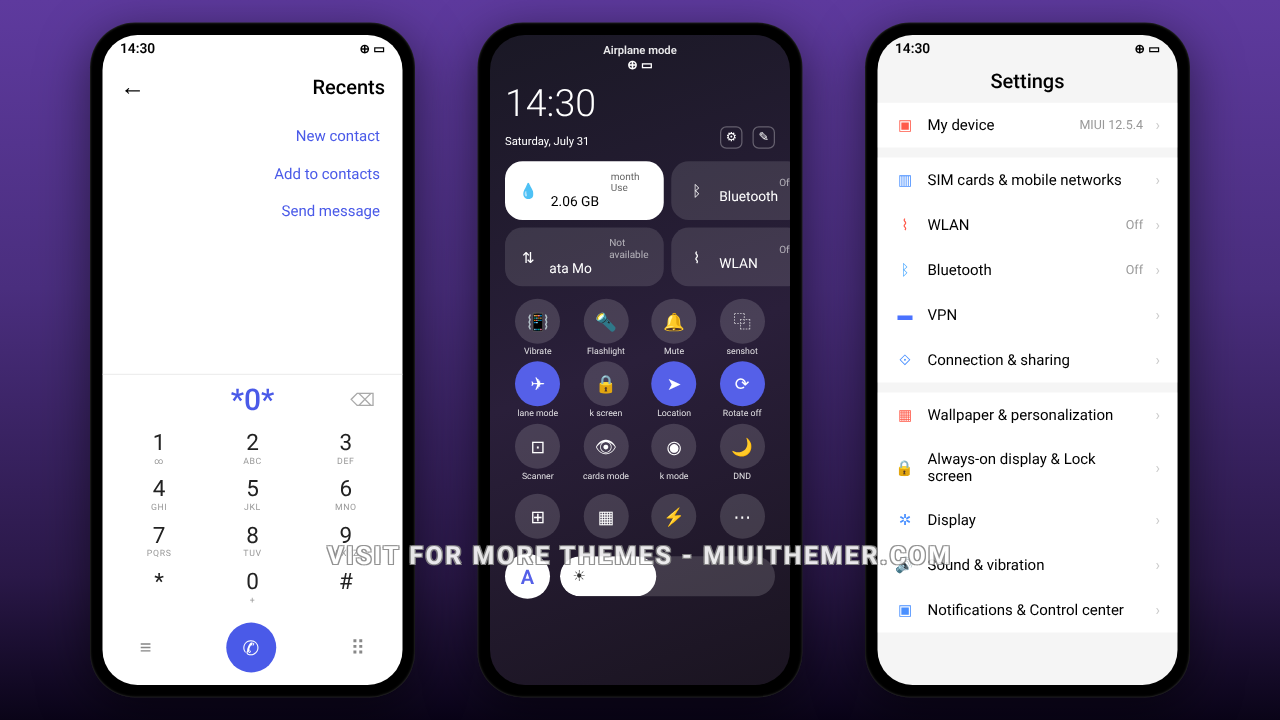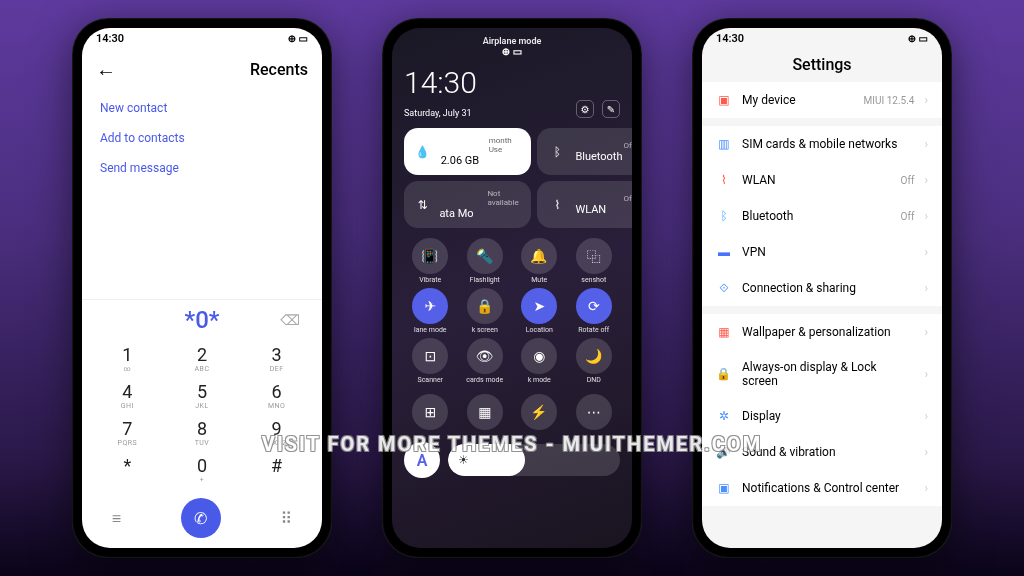--- a/index.html
+++ b/index.html
@@ -21,21 +21,21 @@
     
     .screen1 { background: #fff; display: flex; flex-direction: column; }
     .statusbar { display: flex; justify-content: space-between; align-items: center; padding: 4px 14px; font-size: 11px; font-weight: 600; }
     .statusbar.dark { color: #000; }
     .statusbar.light { color: #fff; flex-direction: column; }
     .battery-group { display: flex; align-items: center; gap: 3px; font-size: 10px; }
     .header1 { display: flex; align-items: center; padding: 8px 14px; }
     .back-arrow { font-size: 20px; font-weight: 300; }
     .h1-title { flex: 1; text-align: right; font-size: 16px; font-weight: 500; margin-left: -20px; }
     .link-list { padding: 4px 18px; }
-    .link-item { color: #4a5ae8; font-size: 12px; padding: 8px 0; }
+    .link-item { color: #4a5ae8; font-size: 12px; padding: 8px 0; text-align: right; }
     .dial-display { margin-top: auto; display: flex; align-items: center; justify-content: center; position: relative; padding: 6px 0; border-top: 1px solid #eee; }
     .dial-number { color: #4a5ae8; font-size: 24px; font-weight: 500; }
     .backspace { position: absolute; right: 22px; color: #aaa; font-size: 14px; }
     .keypad { display: grid; grid-template-columns: repeat(3, 1fr); text-align: center; padding: 0 8px 4px; }
     .key { padding: 4px 0; }
     .key-num { font-size: 18px; font-weight: 400; color: #222; }
     .key-sub { font-size: 7px; color: #999; letter-spacing: .5px; }
     .bottom-actions { display: flex; justify-content: space-around; align-items: center; padding: 6px 0 10px; }
     .action-icon { color: #888; font-size: 16px; }
     .dial-btn { width: 40px; height: 40px; border-radius: 50%; background: #4a5ae8; display: flex; align-items: center; justify-content: center; color: #fff; }

